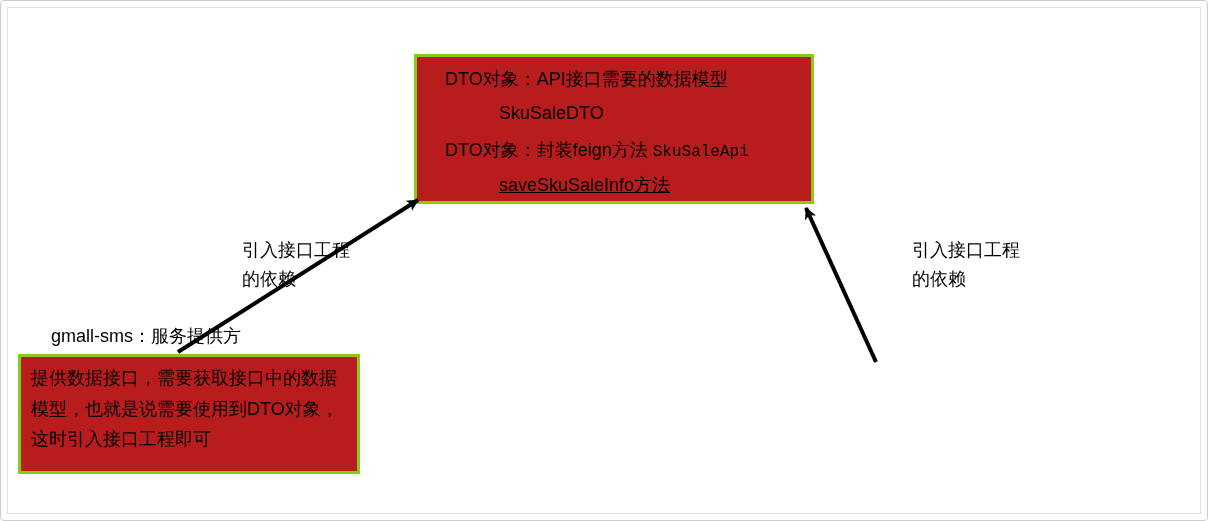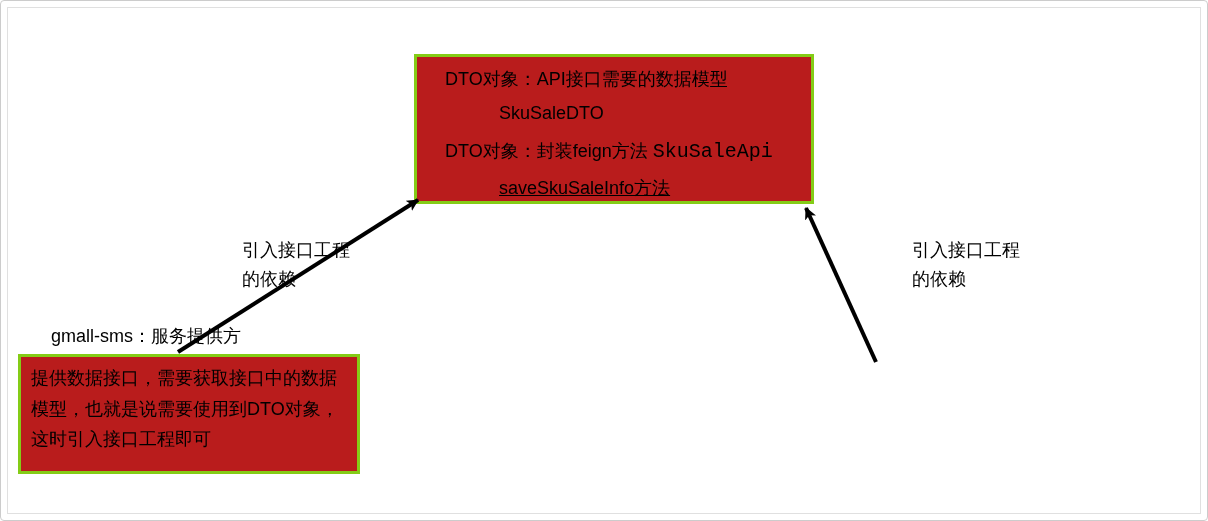--- a/index.html
+++ b/index.html
@@ -1,21 +1,21 @@
 <!DOCTYPE html>
 <html><head>
 <meta charset="utf-8">
 <style>
   html,body{margin:0;padding:0;background:#fff;font-family:"Microsoft YaHei","SimSun",Arial,sans-serif;color:#000;}
   .frame{box-sizing:border-box;width:1208px;height:521px;border:1px solid #ccc;border-radius:4px;position:relative;margin:0 auto;padding:6px;}
   .canvas{position:relative;width:100%;height:100%;border:1px solid #e0e0e0;box-sizing:border-box;}
   .box{position:absolute;border:3px solid #84cc16;background:#b91c1c;box-sizing:border-box;}
   .label{position:absolute;font-size:18px;line-height:1.4;white-space:pre;}
   .box-content{font-size:18px;line-height:1.8;padding:6px 10px;}
-  .mono{font-family:"Courier New",monospace;font-size:20px;}
+  .mono{font-family:"Courier New",monospace;font-size:16px;}
   svg.arrows{position:absolute;left:0;top:0;pointer-events:none;}
 </style>
 </head>
 <body>
 
 <div class="frame">
   <div class="canvas">
 
 
     <div class="box" style="left:406px;top:46px;width:400px;height:150px;">

